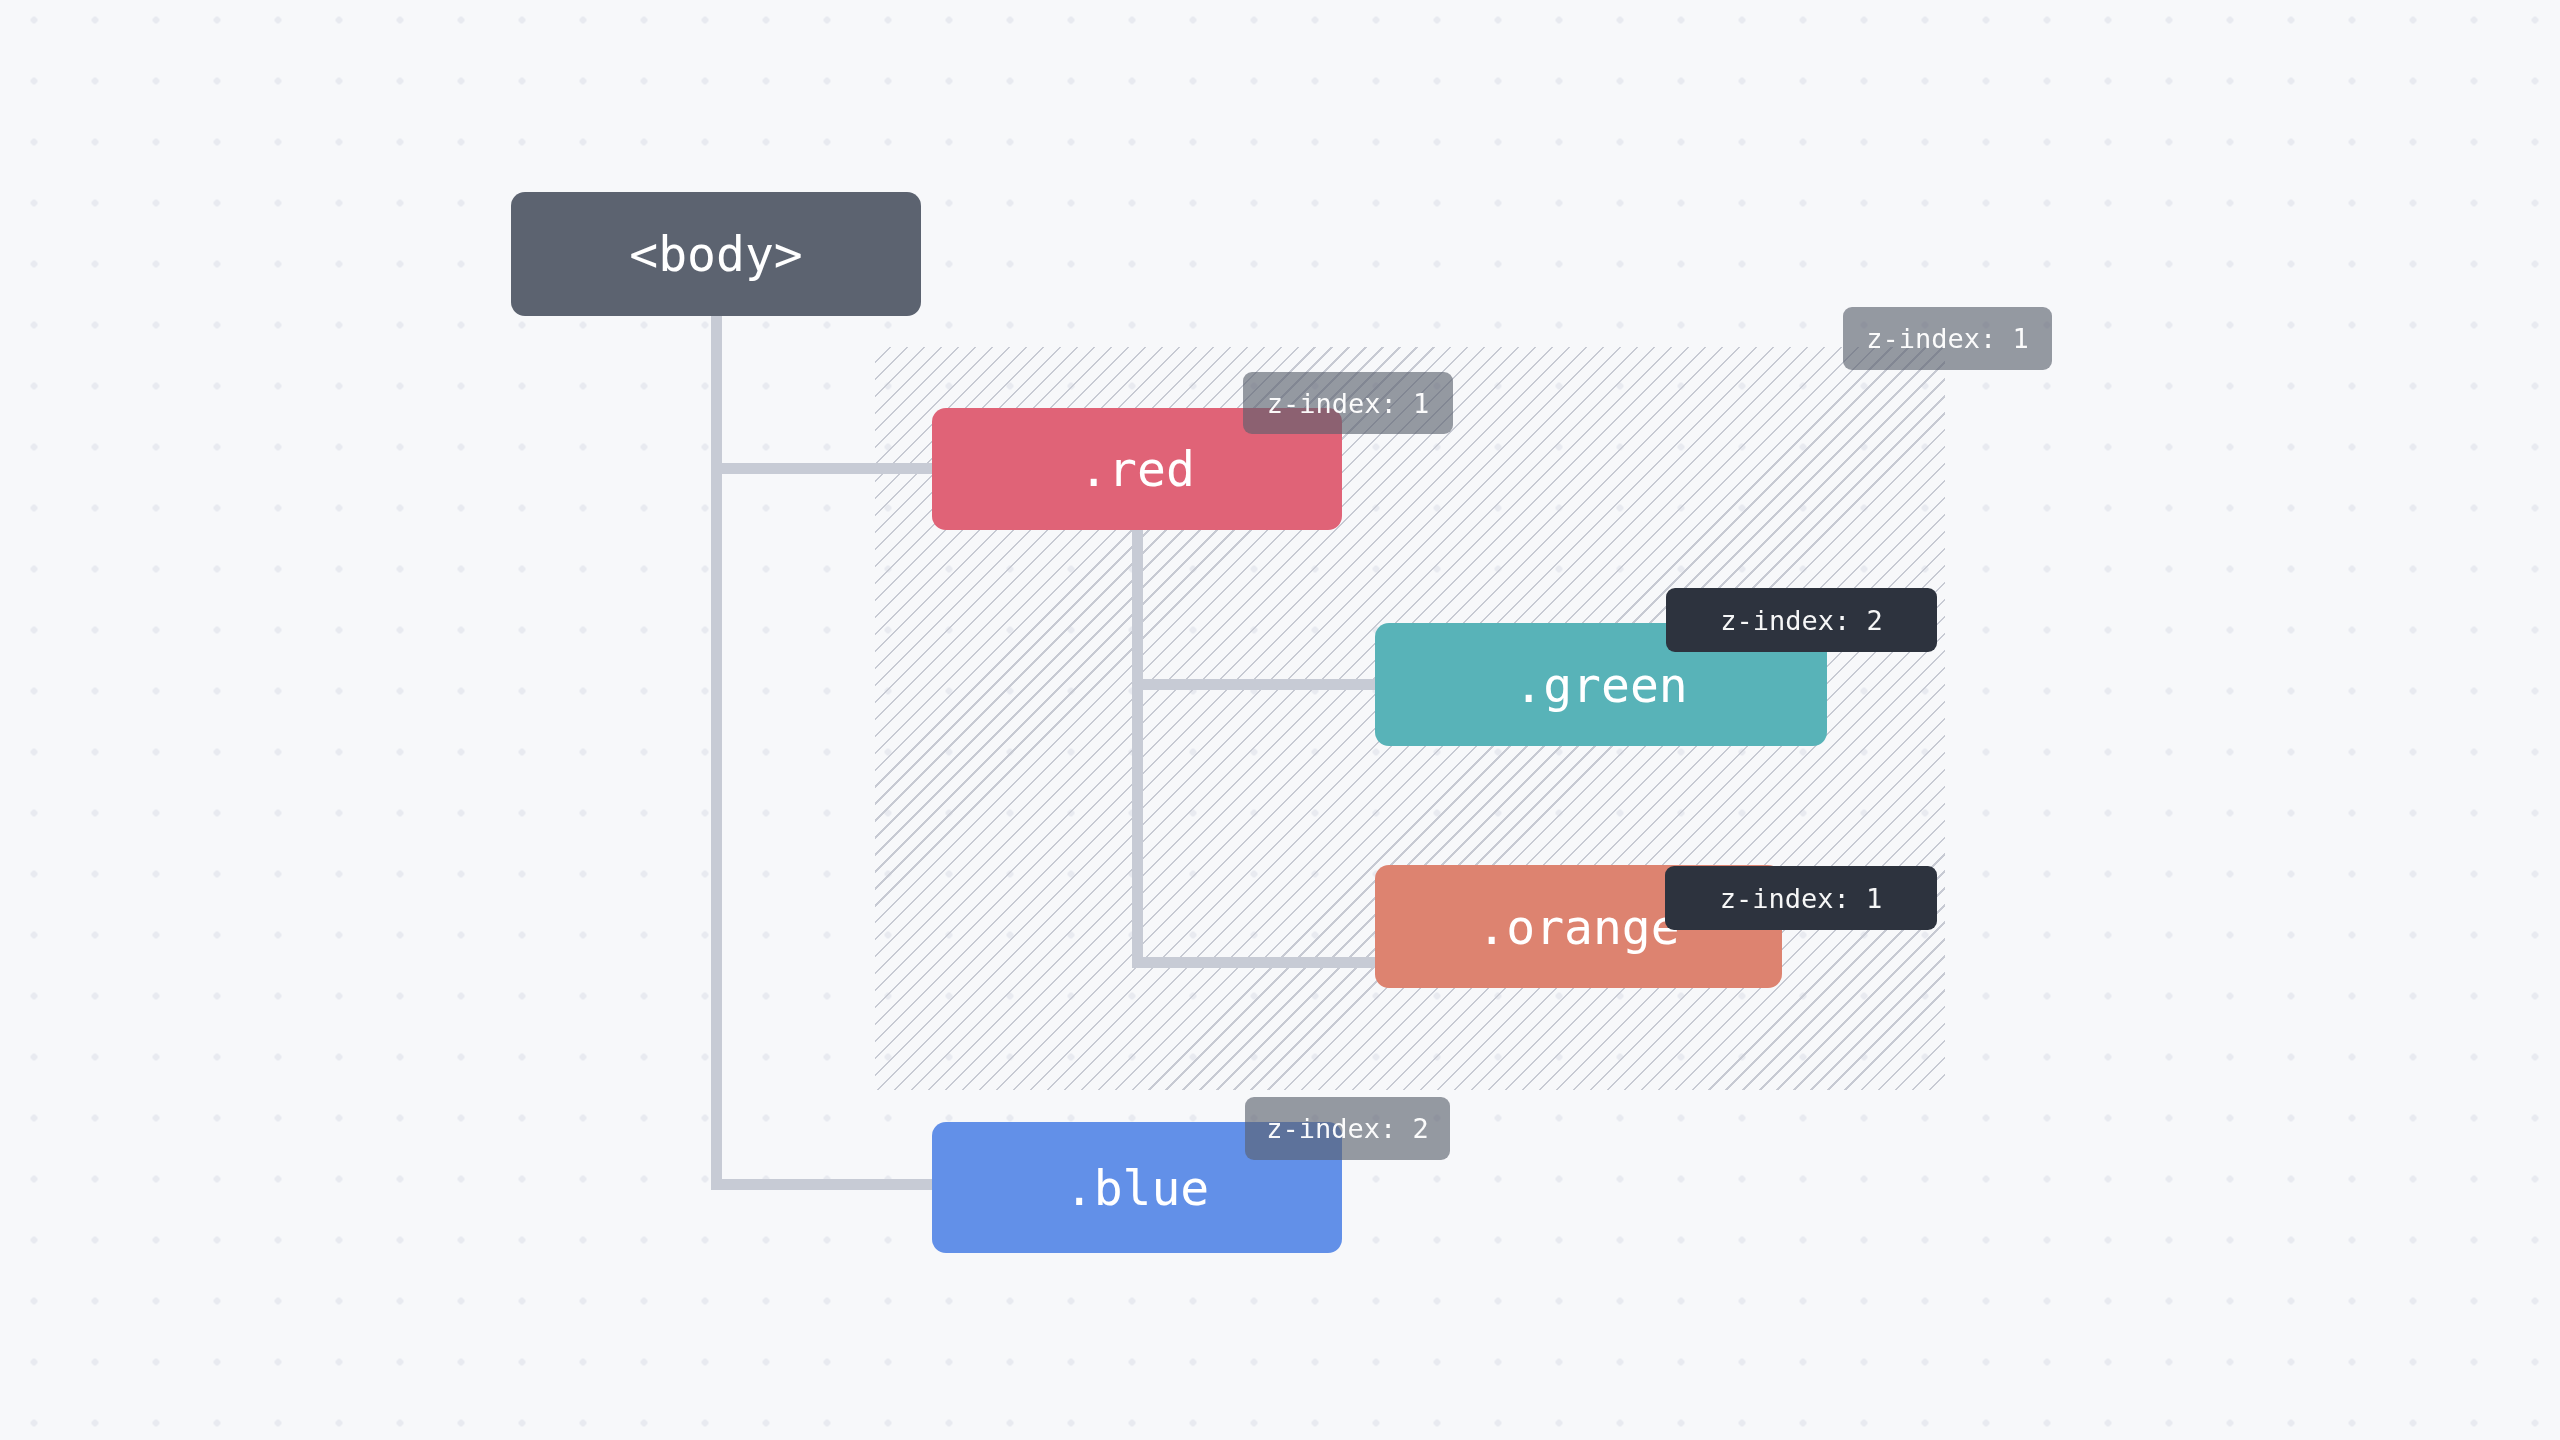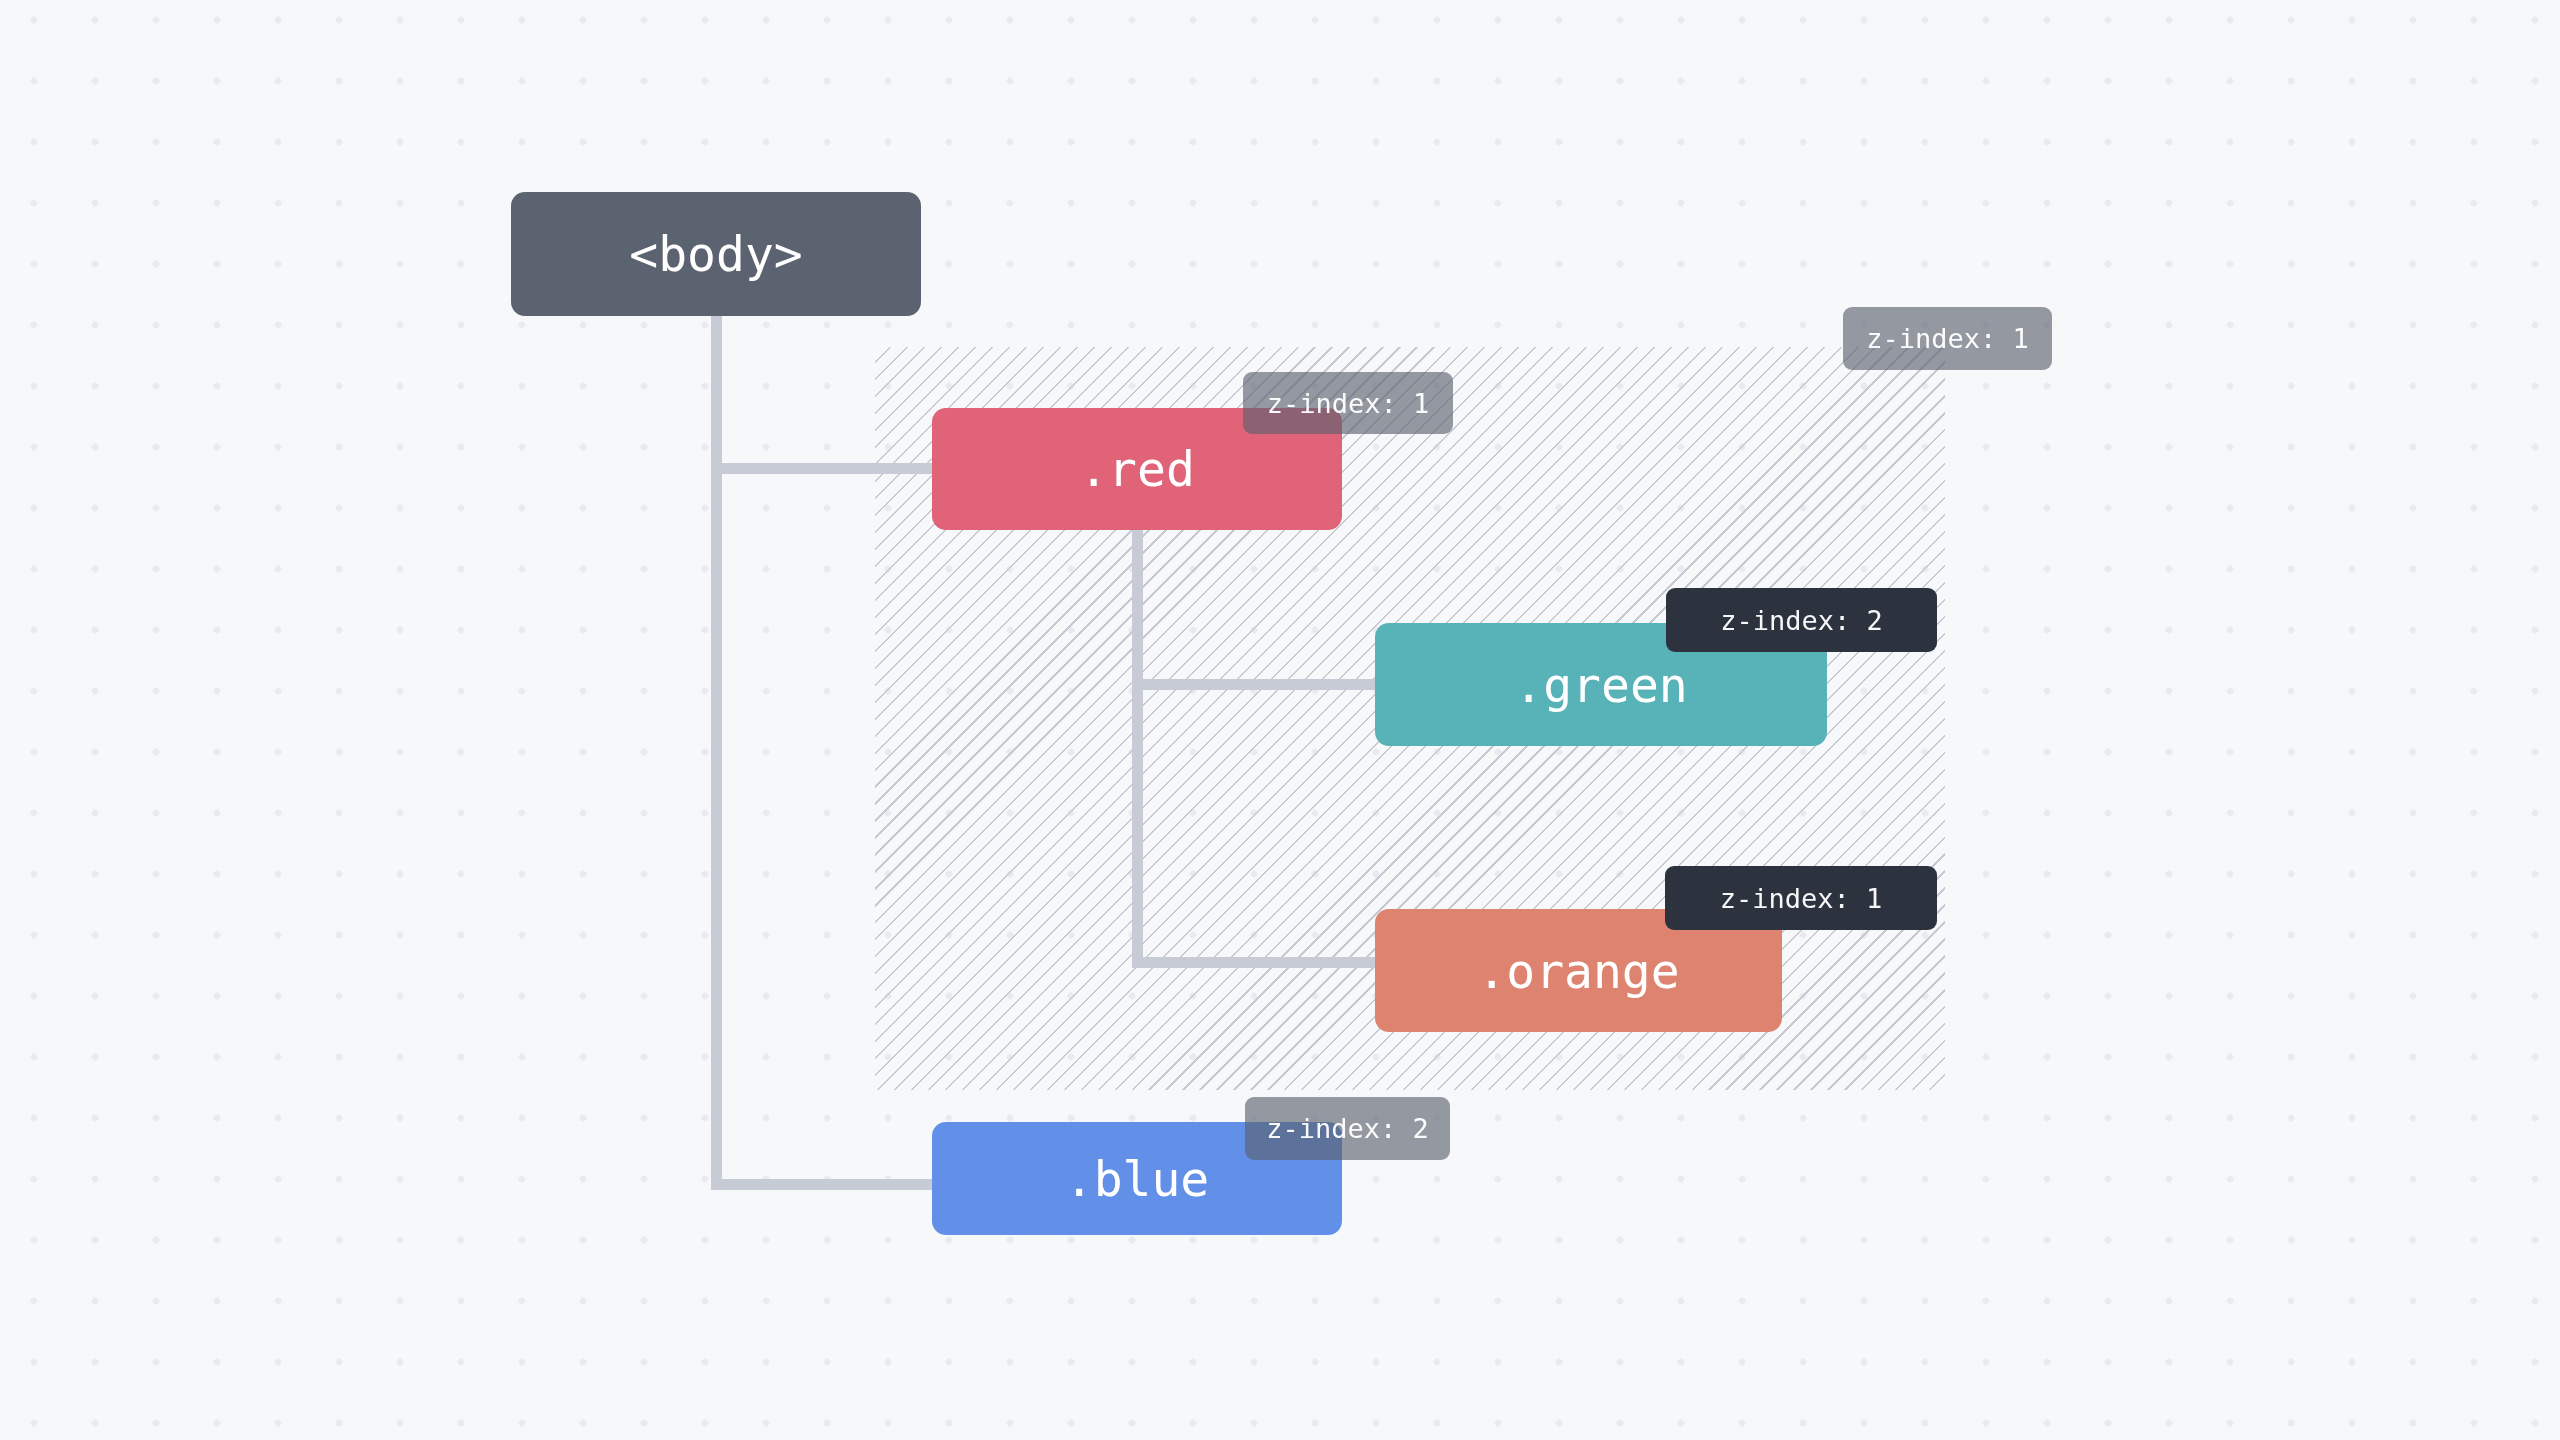--- a/index.html
+++ b/index.html
@@ -41,22 +41,22 @@
     display: flex;
     align-items: center;
     justify-content: center;
     color: #ffffff;
     font-size: 48px;
     line-height: 1;
   }
   .node-body   { left: 511px;  top: 192px;  width: 410px; height: 124px; background: var(--node-body); }
   .node-red    { left: 932px;  top: 408px;  width: 410px; height: 122px; background: var(--node-red); }
   .node-green  { left: 1375px; top: 623px;  width: 452px; height: 123px; background: var(--node-green); }
-  .node-orange { left: 1375px; top: 909px;  width: 407px; height: 123px; background: var(--node-orange); }
-  .node-blue   { left: 932px;  top: 1122px; width: 410px; height: 113px; background: var(--node-blue); }
+  .node-orange { left: 1375px; top: 865px;  width: 407px; height: 123px; background: var(--node-orange); }
+  .node-blue   { left: 932px;  top: 1122px; width: 410px; height: 131px; background: var(--node-blue); }
 
   
   .badge {
     position: absolute;
     display: flex;
     align-items: center;
     justify-content: center;
     font-size: 27px;
     line-height: 1;
     color: rgba(255,255,255,0.96);

